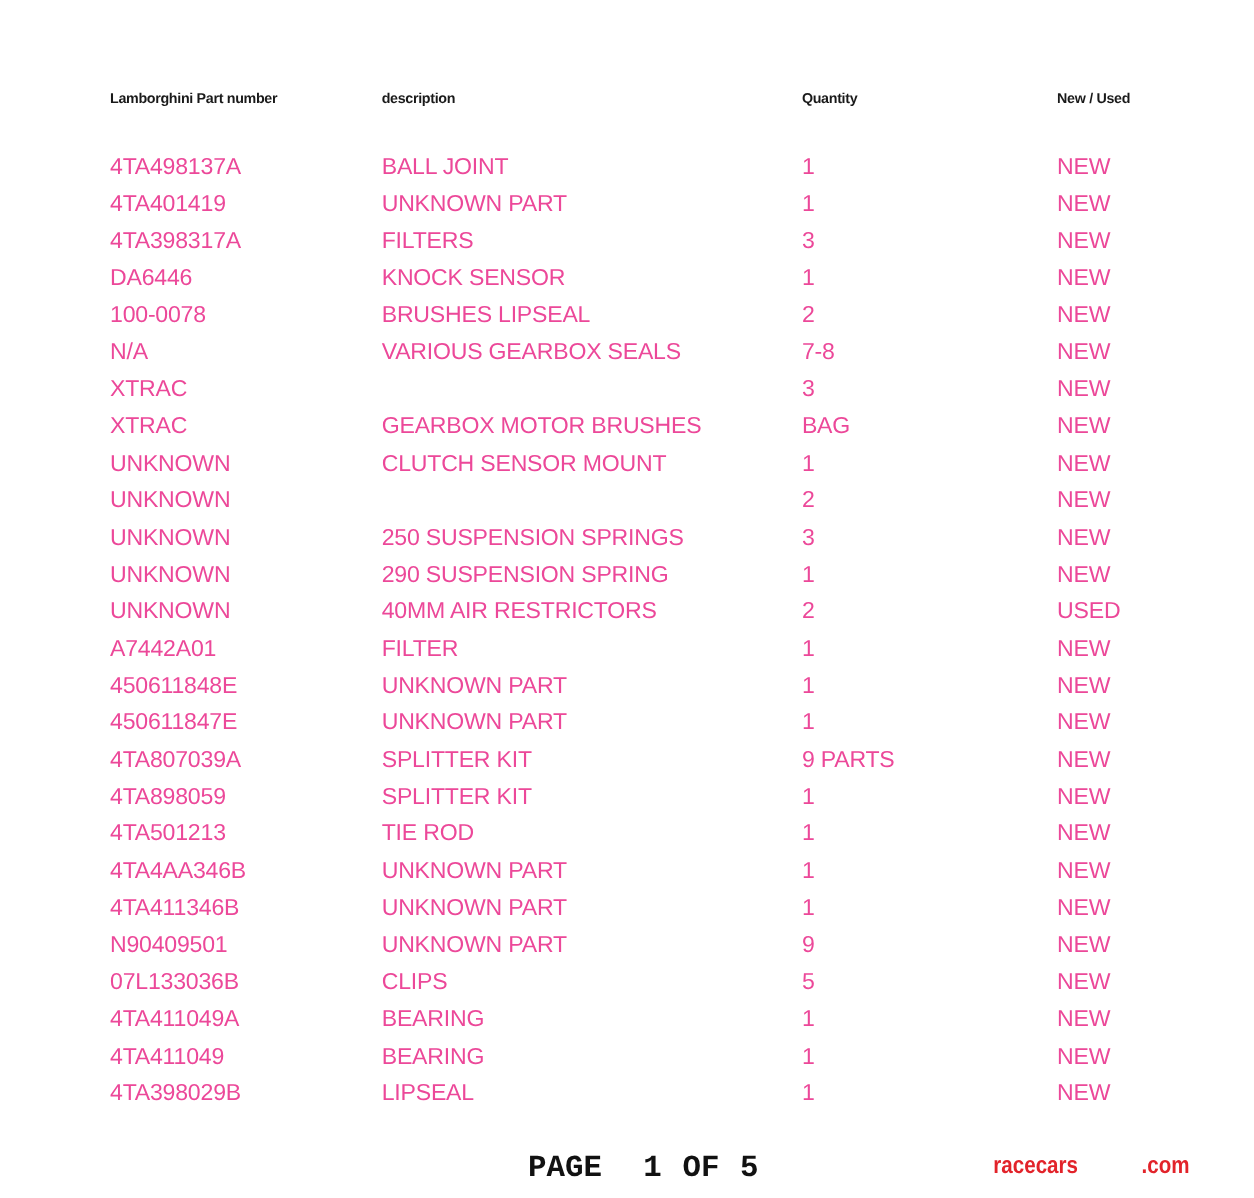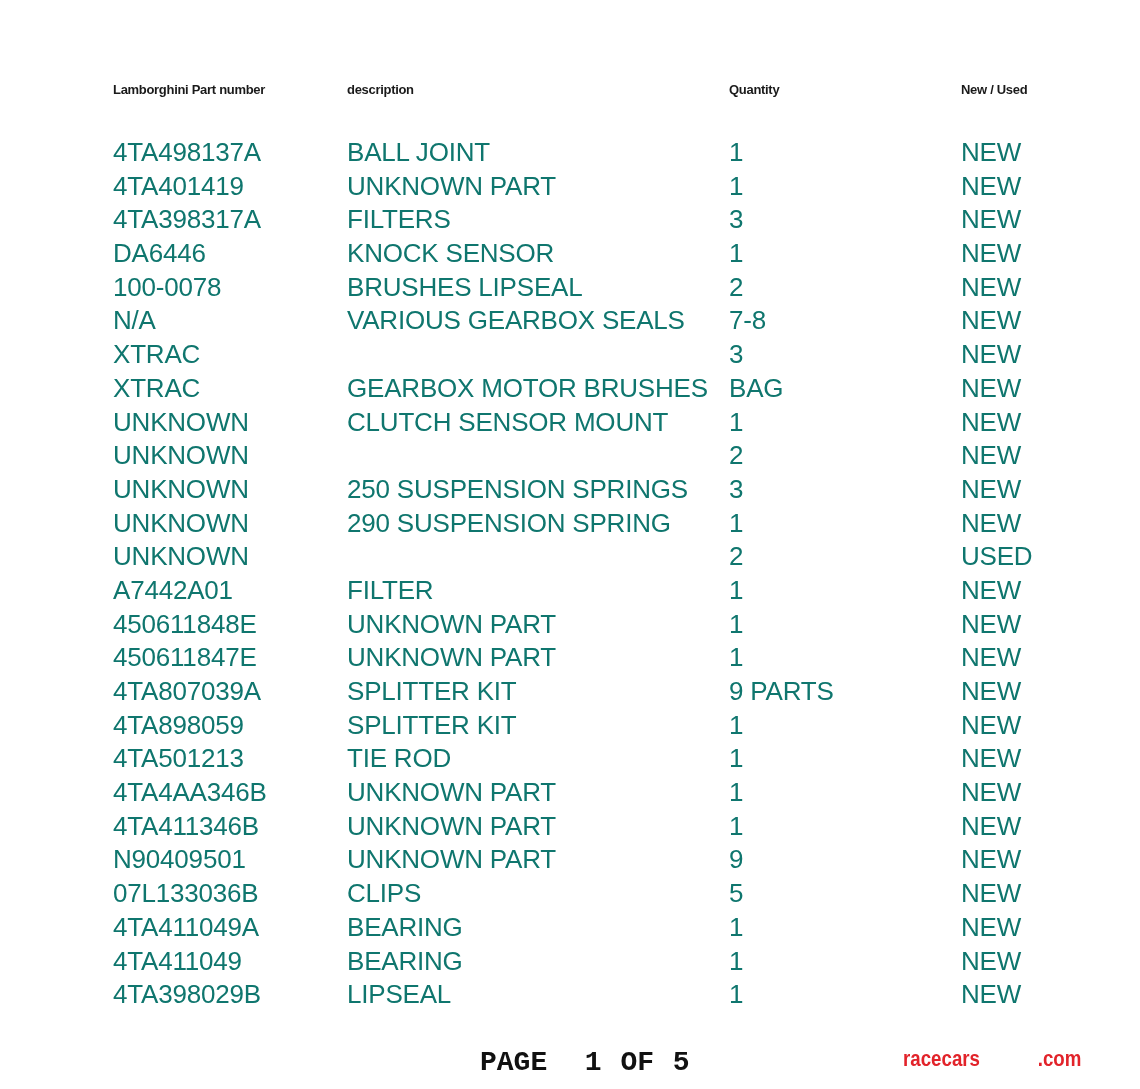--- a/index.html
+++ b/index.html
@@ -25,37 +25,37 @@
       position: absolute;
       top: 82px;
       left: 0;
       width: 1140px;
       height: 20px;
       font-size: 13px;
       font-weight: bold;
       letter-spacing: -0.3px;
       color: #1a1a1a;
     }
-    .col-part { position: absolute; left: 113px; }
+    .col-part { position: absolute; left: 100px; }
     .col-desc { position: absolute; left: 347px; }
     .col-qty  { position: absolute; left: 729px; }
     .col-cond { position: absolute; left: 961px; }
 
     .table-body {
       position: absolute;
       top: 138px;
       left: 0;
       width: 1140px;
     }
     .row {
       position: relative;
       height: 33.7px;
-      font-size: 26px;
+      font-size: 21px;
       line-height: 28px;
-      color: #0f766e;
+      color: #ec4899;
       letter-spacing: -0.2px;
     }
     .row span { white-space: nowrap; }
 
     .footer-page {
       position: absolute;
       top: 1047px;
       left: 480px;
       font-family: "Liberation Mono", monospace;
       font-weight: bold;
@@ -156,20 +156,21 @@
         <span class="col-cond">NEW</span>
       </div>
     <div class="row">
         <span class="col-part">UNKNOWN</span>
         <span class="col-desc">290 SUSPENSION SPRING</span>
         <span class="col-qty">1</span>
         <span class="col-cond">NEW</span>
       </div>
     <div class="row">
         <span class="col-part">UNKNOWN</span>
+        <span class="col-desc">40MM AIR RESTRICTORS</span>
         <span class="col-qty">2</span>
         <span class="col-cond">USED</span>
       </div>
     <div class="row">
         <span class="col-part">A7442A01</span>
         <span class="col-desc">FILTER</span>
         <span class="col-qty">1</span>
         <span class="col-cond">NEW</span>
       </div>
     <div class="row">

